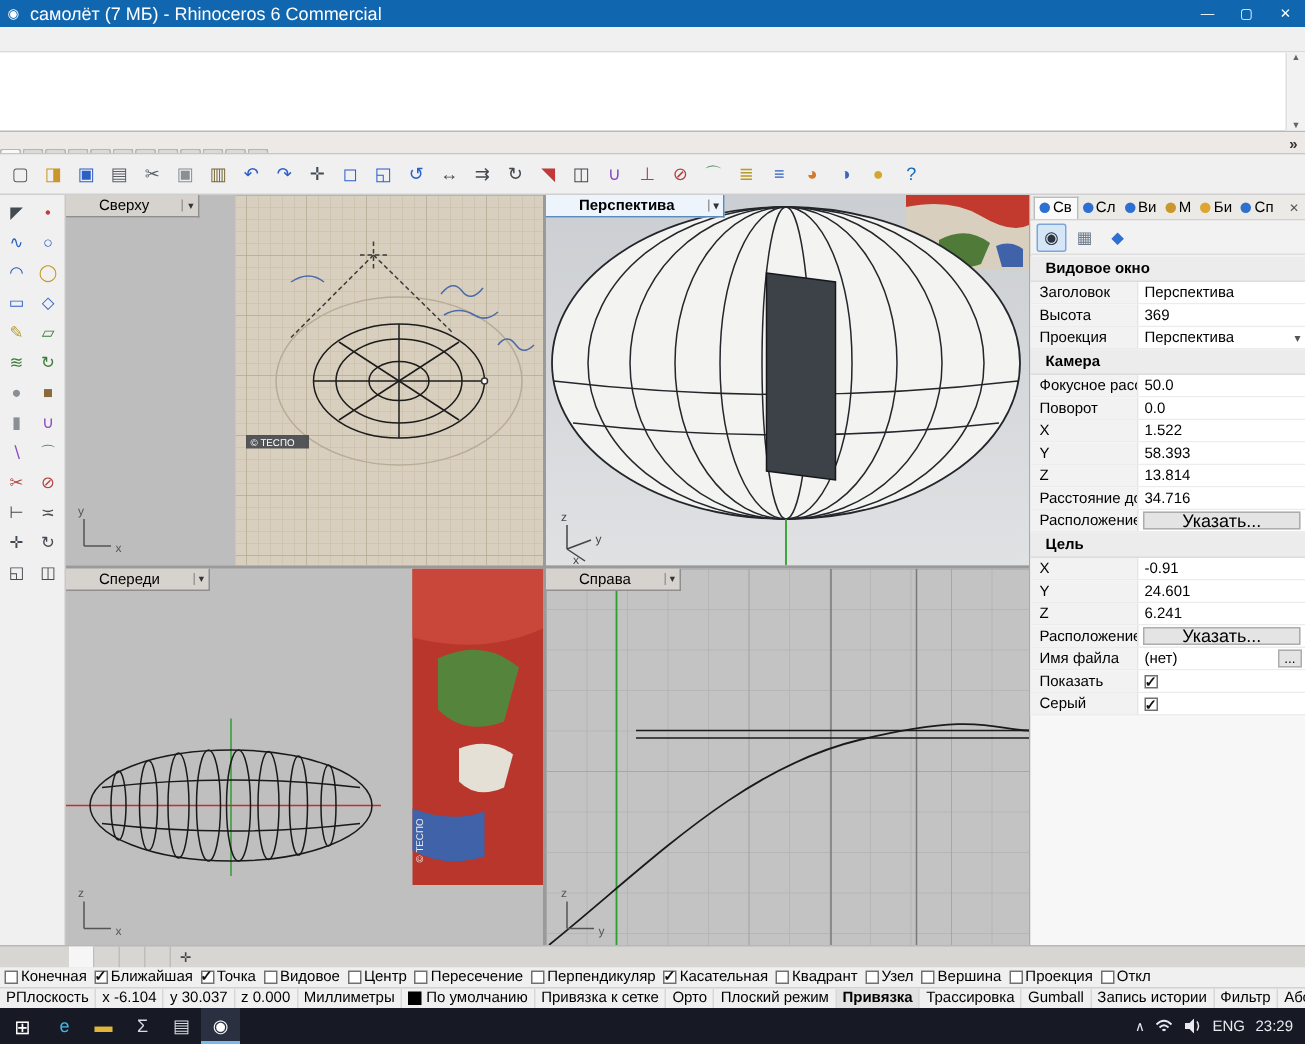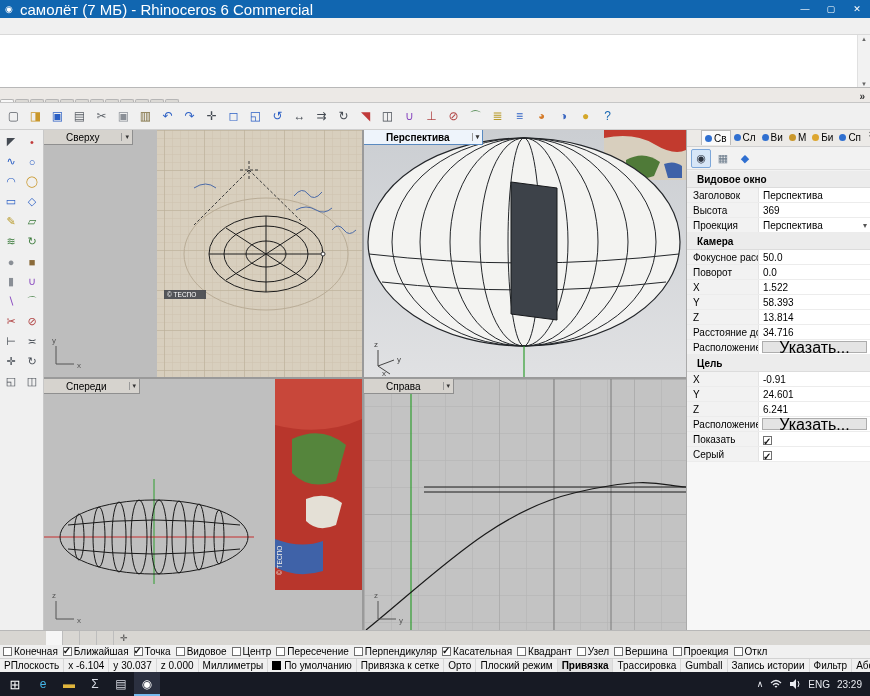--- a/index.html
+++ b/index.html
@@ -2,21 +2,21 @@
 <html><head>
 <meta charset="utf-8">
 <style>
 *{box-sizing:border-box;margin:0;padding:0}
 body{background:#333;font-family:"Liberation Sans",sans-serif}
 .window{position:relative;width:870px;height:696px;background:#f0f0f0;overflow:hidden;font-size:11px;color:#000}
 
 
 .titlebar{position:absolute;left:0;top:0;width:870px;height:18px;background:#1166b0;display:flex;align-items:center;color:#fff}
 .tb-appicon{width:18px;text-align:center;font-size:9px;color:#fff}
-.tb-title{font-size:15px;padding-left:2px;white-space:nowrap}
+.tb-title{font-size:12px;padding-left:2px;white-space:nowrap}
 .tb-spacer{flex:1}
 .tb-ctl{width:26px;height:18px;display:flex;align-items:center;justify-content:center;font-size:9px}
 
 
 .menubar{position:absolute;left:0;top:18px;width:870px;height:17px;background:#f0f0f0;border-bottom:1px solid #d9d9d9;display:flex;align-items:center}
 .menu-item{padding:0 6px;line-height:17px;white-space:nowrap}
 
 
 .cmdarea{position:absolute;left:0;top:35px;width:870px;height:53px;background:#fff;border-bottom:1px solid #b8b8b8;padding:2px 3px;font-size:10.5px;line-height:10.4px;overflow:hidden}
 .cmd-line{white-space:nowrap}
@@ -48,36 +48,36 @@
 #vp-bl{left:0;top:249px;width:318px;height:251px}
 #vp-br{left:320px;top:249px;width:322px;height:251px}
 .vp svg{position:absolute;left:0;top:0}
 .vp-label{position:absolute;left:0;top:0;display:flex;align-items:center;background:#d6d3ce;border:1px solid #8f8f8f;border-left:none;border-top:none;height:15px;font-size:10px;z-index:2}
 .vl-text{padding:0 22px;white-space:nowrap}
 .vl-arrow{border-left:1px solid #9a9a9a;padding:0 3px;font-size:7px;color:#333}
 .vp-label.active{background:#eef4fb;border-color:#5a8ac0;font-weight:bold}
 
 
 .right-panel{position:absolute;left:686px;top:130px;width:184px;height:500px;background:#f2f2f2;border-left:1px solid #aaa;font-size:10px}
-.rp-tabs{height:17px;display:flex;background:#eceae7;border-bottom:1px solid #d0d0d0;padding-left:14px;font-size:10px;overflow:hidden}
+.rp-tabs{height:17px;display:flex;align-items:center;background:#eceae7;border-bottom:1px solid #d0d0d0;padding-left:2px;font-size:10px;overflow:hidden}
 .rp-tab{display:flex;align-items:center;gap:2px;padding:0 3px;height:15px;white-space:nowrap}
 .rp-tab.active{background:#fafafa;border:1px solid #bbb;border-bottom:none}
 .rp-dot{width:7px;height:7px;border-radius:50%;background:currentColor;display:inline-block}
 .rp-close{margin-left:auto;padding:0 4px;color:#555;font-size:8px}
 .rp-toolbar{height:23px;display:flex;align-items:center;gap:2px;padding-left:4px;border-bottom:1px solid #ddd;background:#f2f2f2}
 .rp-tool{width:20px;height:19px;display:flex;align-items:center;justify-content:center;border:1px solid transparent;border-radius:2px}
 .rp-tool.active{background:#d7e6f7;border-color:#7da7d9}
 .rp-tool .g{font-size:11px}
 .rp-body{position:absolute;left:0;top:41px;right:0;bottom:0;background:#f7f7f7;overflow:hidden}
 .sec-h{height:17px;line-height:17px;padding-left:10px;font-weight:bold;background:#ececec;border-bottom:1px solid #dcdcdc}
 .prow{display:flex;height:15px;line-height:15px;border-bottom:1px solid #ececec;background:#fff}
 .plabel{width:72px;background:#f2f2f2;padding-left:6px;white-space:nowrap;overflow:hidden;border-right:1px solid #e4e4e4}
 .pval{flex:1;padding-left:4px;background:#fff;white-space:nowrap;overflow:hidden;position:relative}
 .prow.dropdown .pval::after{content:"▾";position:absolute;right:3px;top:0;font-size:8px;color:#555}
-.pbtn{flex:1;margin:1px 3px;background:#e4e4e4;border:1px solid #adadad;font-size:16px;line-height:11px;font-family:"Liberation Sans",sans-serif}
+.pbtn{flex:1;margin:1px 3px;background:#e4e4e4;border:1px solid #adadad;font-size:12px;line-height:11px;font-family:"Liberation Sans",sans-serif}
 .browse-btn{width:16px;margin:1px 2px;background:#e4e4e4;border:1px solid #adadad;font-size:9px;line-height:11px;font-family:"Liberation Sans",sans-serif}
 
 
 .cb{width:9px;height:9px;border:1px solid #707070;background:#fff;display:inline-block;position:relative;vertical-align:middle}
 .checked .cb::after{content:"✓";position:absolute;left:-1px;top:-3px;font-size:10px;font-weight:bold;color:#111}
 
 
 .vptabs{position:absolute;left:0;top:630px;width:870px;height:15px;background:#d8d6d2;border-top:1px solid #b8b8b8;display:flex;align-items:center;padding-left:46px;font-size:10px}
 .vpt{padding:0 8px;height:14px;line-height:14px;border-right:1px solid #bdbdbd;white-space:nowrap}
 .vpt.active{background:#f6f6f6;font-weight:bold}
@@ -596,20 +596,25 @@
         </div>
         <div class="prow">
           <span class="plabel">Z</span>
           <span class="pval">6.241</span>
         </div>
       <div class="prow">
         <span class="plabel">Расположение</span>
         <button class="pbtn">Указать...</button>
       </div>
 
+      <div class="prow">
+        <span class="plabel">Имя файла</span>
+        <span class="pval">(нет)</span>
+        <button class="browse-btn">...</button>
+      </div>
       <div class="prow checked">
           <span class="plabel">Показать</span>
           <span class="pval"><span class="cb"></span></span>
         </div>
         <div class="prow checked">
           <span class="plabel">Серый</span>
           <span class="pval"><span class="cb"></span></span>
         </div>
 
     </div>

